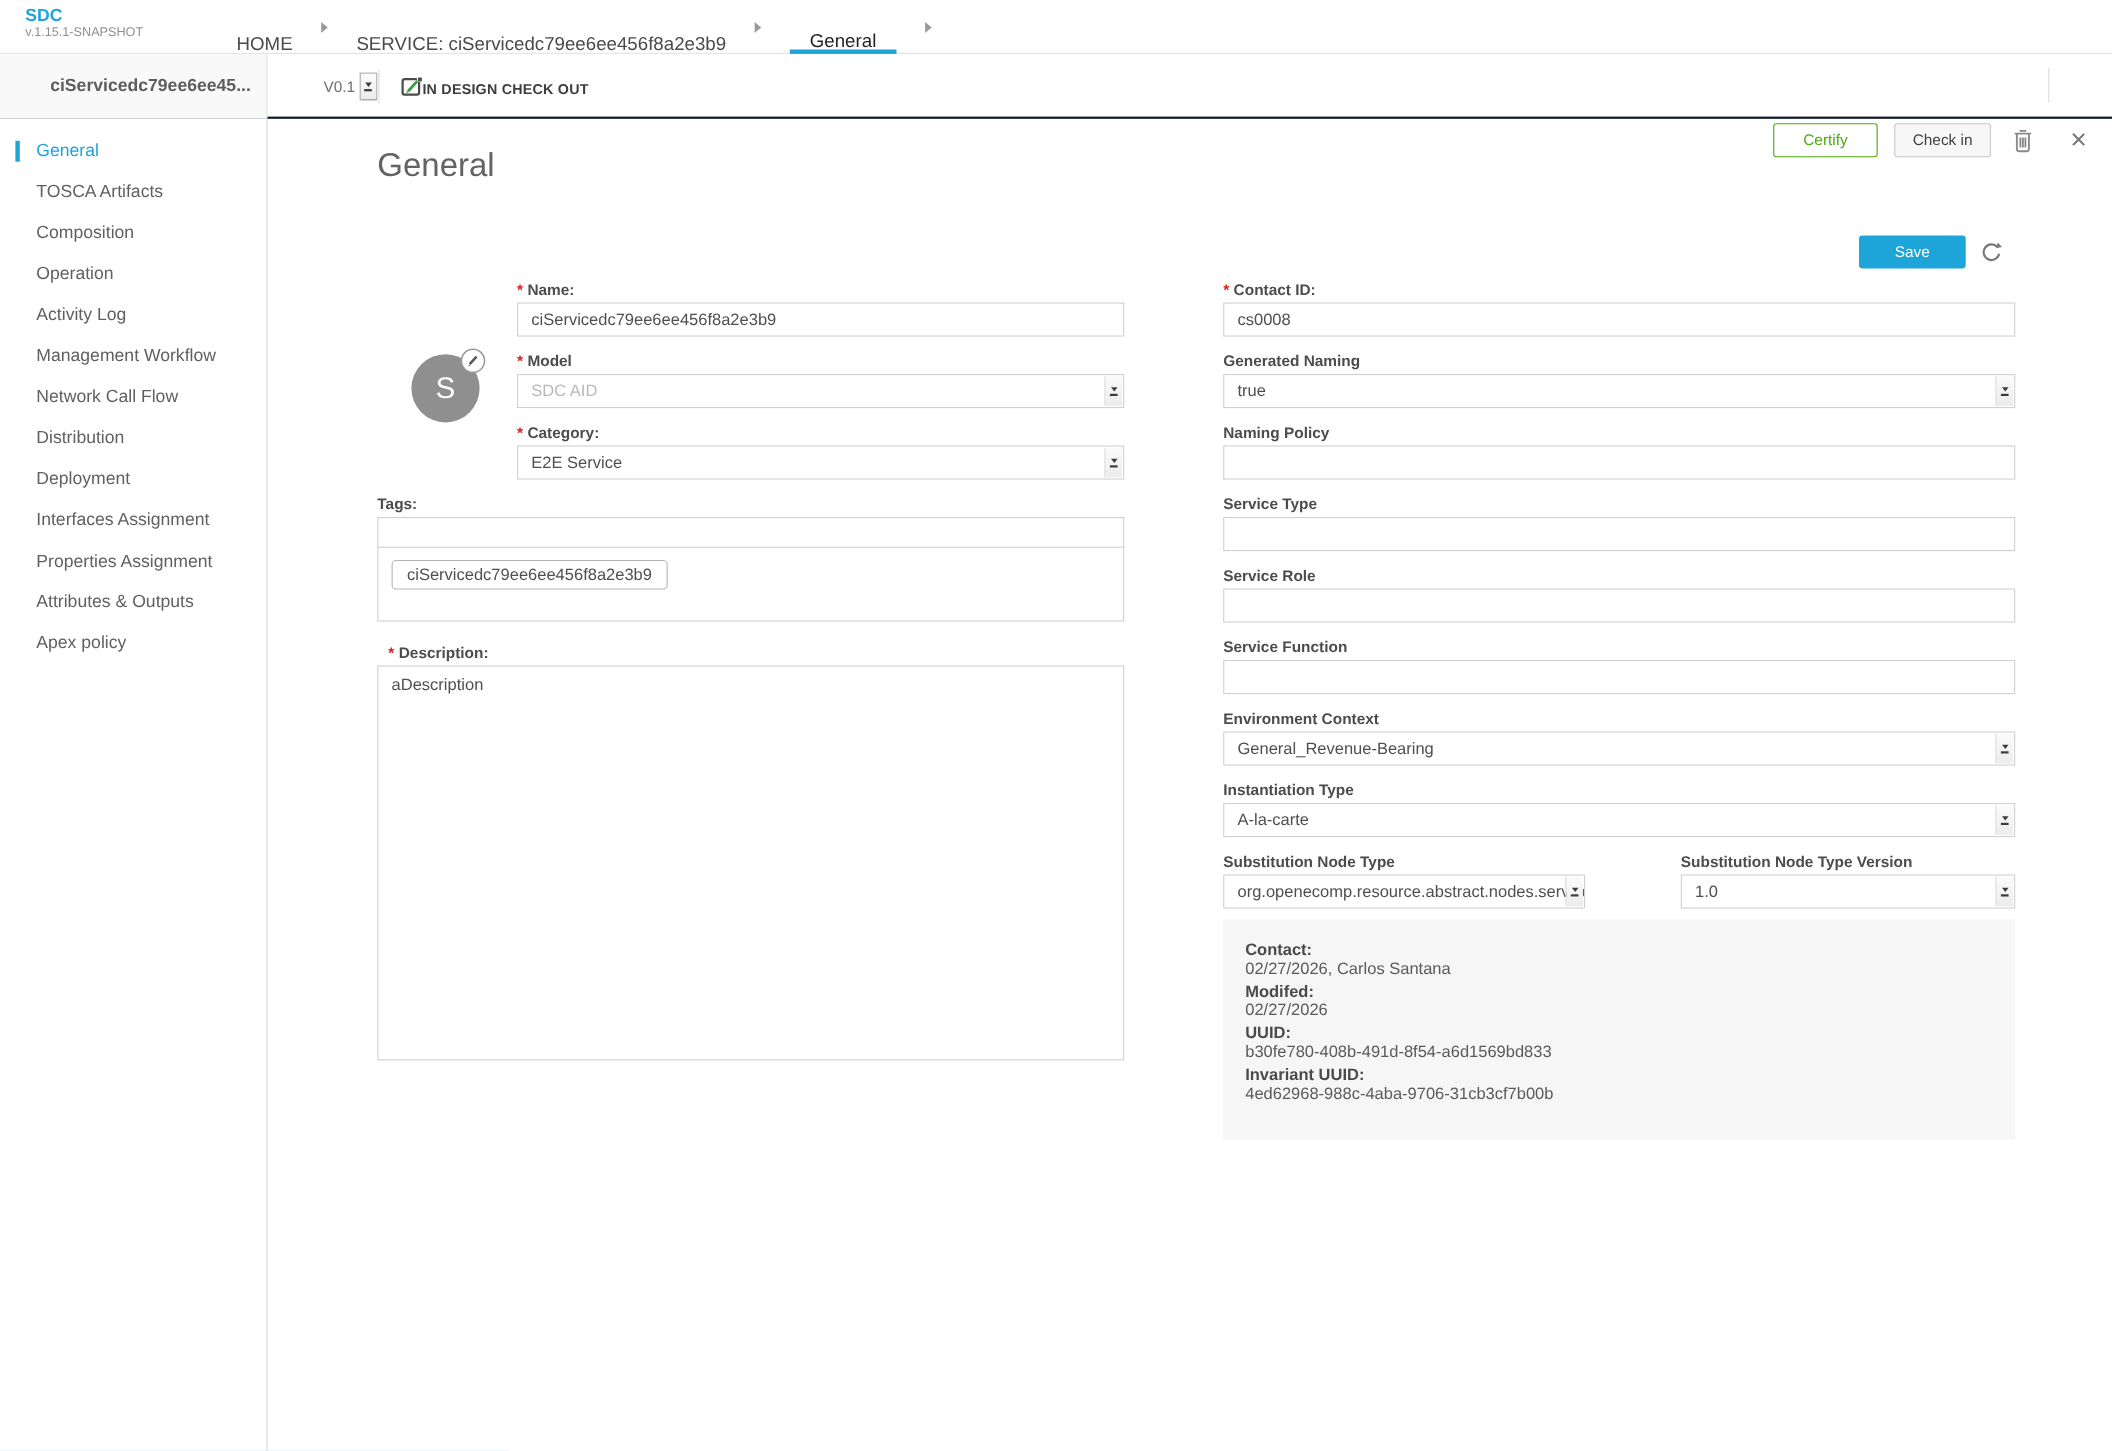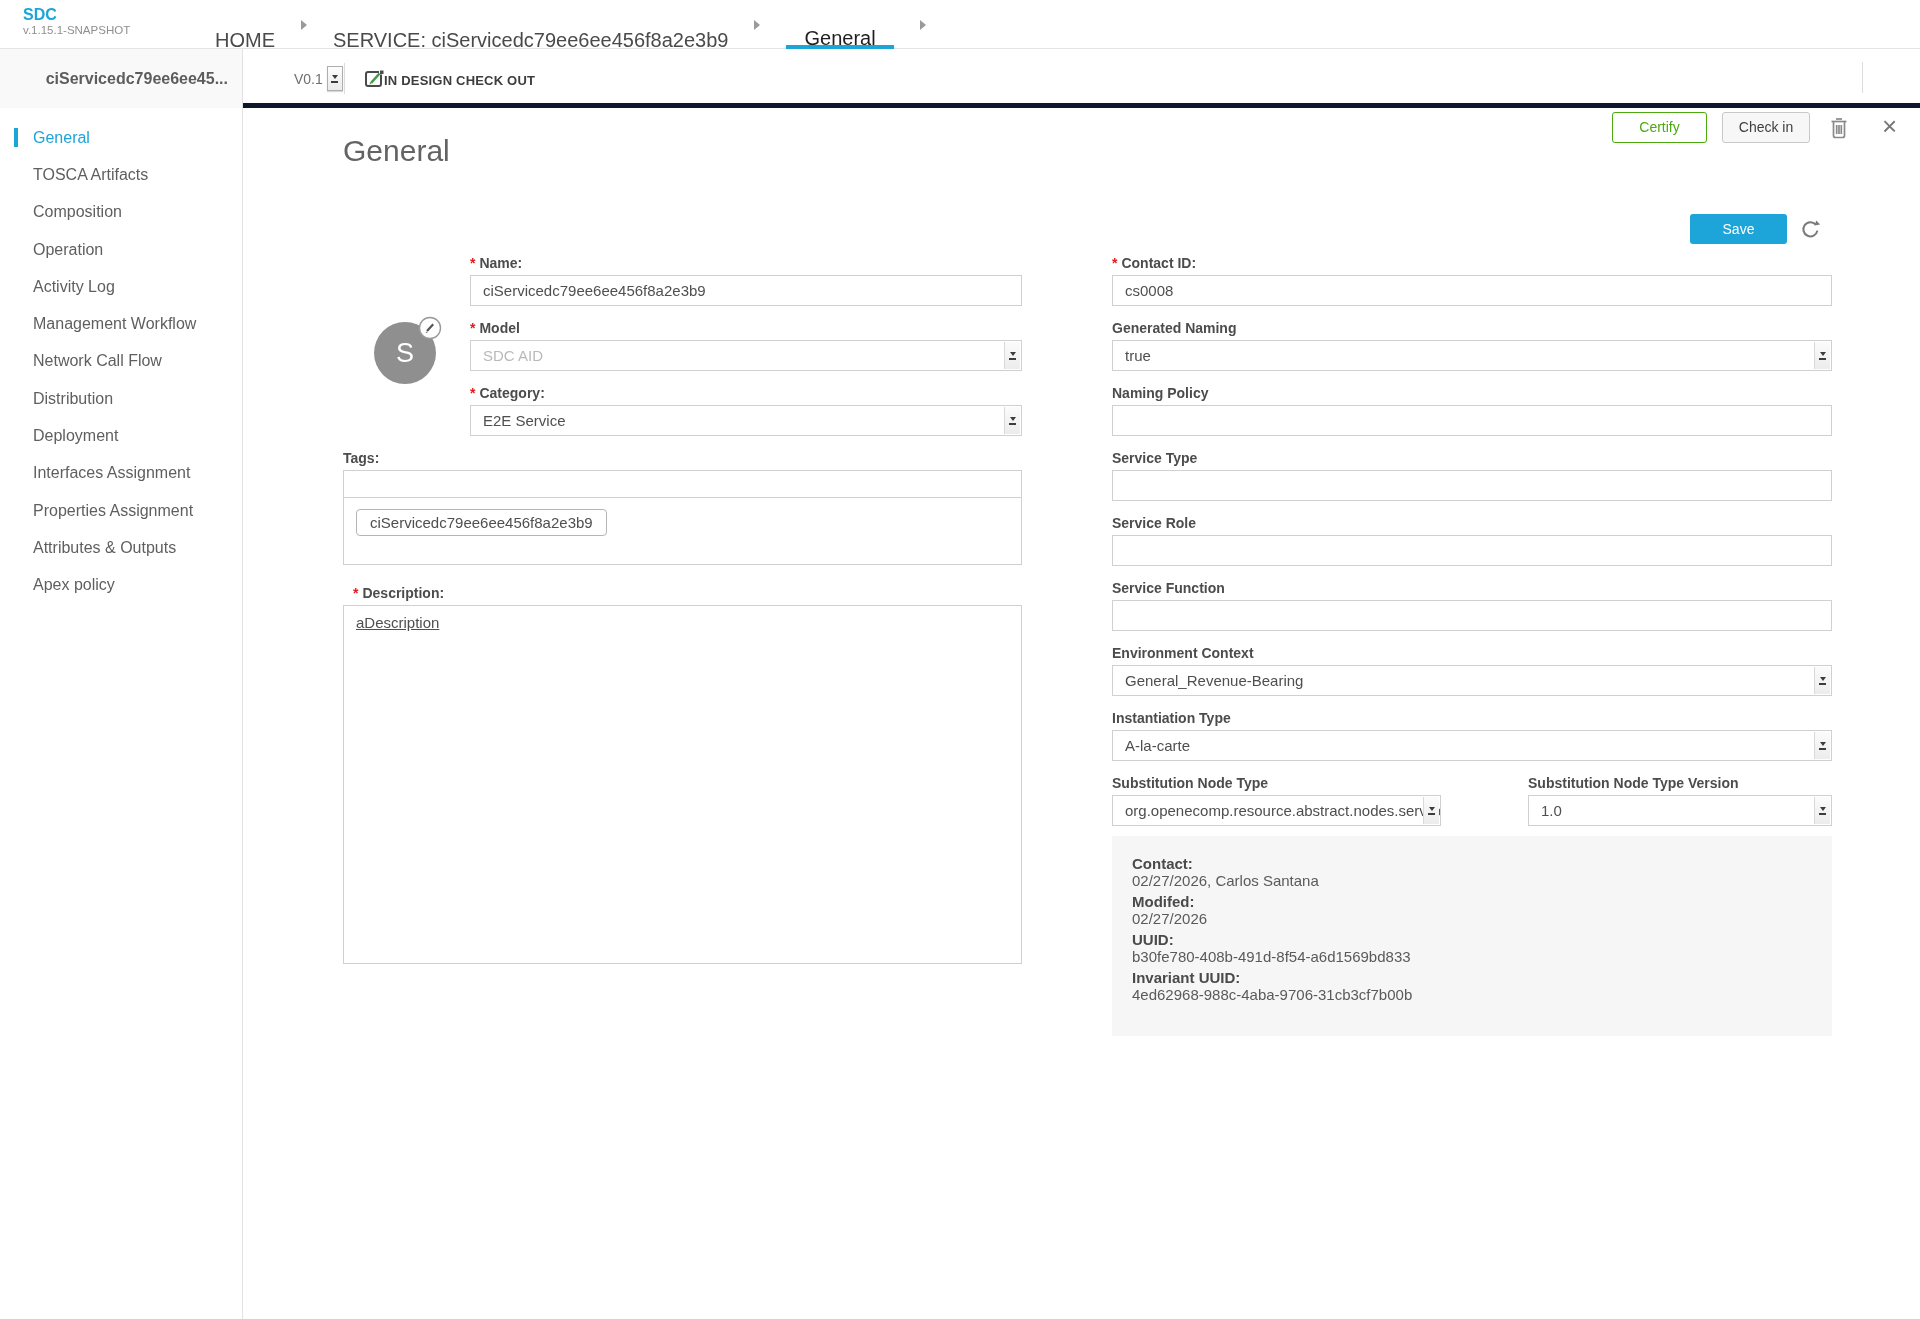--- a/index.html
+++ b/index.html
@@ -7,25 +7,25 @@
   .screen {
     position:relative; width:1920px; height:1319px; overflow:hidden;
     font-family:"Liberation Sans", sans-serif; background:#14b8a6; color:#4c4c4c;
   }
   
   .top-header { position:absolute; left:0; top:0; width:1920px; height:49px; background:#fff; border-bottom:1px solid #e4e4e4; z-index:5; }
   .logo { position:absolute; left:23px; top:6px; }
   .logo .sdc { font-size:16px; font-weight:bold; color:var(--accent); line-height:18px; }
   .logo .ver { font-size:11.5px; color:#8f8f8f; line-height:13px; }
   .crumbs { position:absolute; left:215px; top:0; height:49px; display:flex; align-items:stretch; }
-  .crumb { display:flex; align-items:center; font-size:20px; color:#4a4a4a; cursor:pointer;margin-top:31px; }
+  .crumb { display:flex; align-items:center; font-size:17px; color:#4a4a4a; cursor:pointer;margin-top:31px; }
   .crumb.active { color:#1f1f1f; padding:0 18px; border-bottom:4px solid var(--accent); }
   .crumb-sep { width:0; height:0; border-left:6px solid #9a9a9a; border-top:5px solid transparent; border-bottom:5px solid transparent; margin:0 26px; align-self:center; }
   
-  .toolbar { position:absolute; left:0; top:49px; width:1920px; height:59px; background:#fff; border-bottom:5px solid #0f172a; z-index:4; }
+  .toolbar { position:absolute; left:0; top:49px; width:1920px; height:59px; background:#fff; border-bottom:2px solid #0f172a; z-index:4; }
   .entity-header { position:absolute; left:0; top:0; width:243px; height:59px; background:#f9f9f9; border-right:1px solid #e2e2e2; display:flex; align-items:center; justify-content:flex-end; padding-right:14px; font-size:16px; font-weight:bold; color:#5d5d5d; white-space:nowrap; overflow:hidden; }
   .version-wrap { position:absolute; left:294px; top:17px; display:flex; align-items:center; }
   .version-label { font-size:14px; color:#6f6f6f; margin-right:4px; }
   .mini-sel { width:16px; height:25px; border:1px solid #aeaeae; background:linear-gradient(#fdfdfd,#ebebeb); display:flex; flex-direction:column; align-items:center; justify-content:center; cursor:pointer; box-shadow:0 1px 1px rgba(0,0,0,.15); }
   .tri { width:0; height:0; border-top:4px solid #3c3c3c; border-left:3.5px solid transparent; border-right:3.5px solid transparent; }
   .tri-bar { width:7px; height:2px; background:#3c3c3c; margin-top:2px; }
   .tb-divider { position:absolute; top:14px; width:1px; height:31px; background:#dcdcdc; }
   .checkout-icon { position:absolute; left:364px; top:19px; }
   .status-label { position:absolute; left:384px; top:24px; font-size:13px; font-weight:bold; color:#3d3d3d; letter-spacing:.2px; }
   .btn { display:inline-block; font-family:inherit; font-size:14px; border-radius:3px; cursor:pointer; text-align:center; }
@@ -54,21 +54,21 @@
   .sel.disabled { color:#b9b9b9; cursor:default; }
   .sel-arrow { position:absolute; right:1px; top:1px; bottom:1px; width:16px; background:linear-gradient(#fbfbfb,#ececec); border-left:1px solid #d9d9d9; display:flex; flex-direction:column; align-items:center; justify-content:center; }
   .indent { margin-left:127px; }
   .avatar { position:absolute; left:31px; top:67px; width:62px; height:62px; border-radius:50%; background:#8f8f8f; display:flex; align-items:center; justify-content:center; }
   .avatar-letter { color:#fff; font-size:27px; font-weight:300; }
   .avatar-badge { position:absolute; right:-6px; top:-6px; cursor:pointer; }
   .tags-box { width:100%; height:68px; border:1px solid #d0d0d0; margin-top:-1px; padding:11px 12px; }
   .chip { display:inline-block; border:1px solid #b5b5b5; border-radius:4px; padding:4px 13px; font-size:15px; color:#4f4f4f; background:#fff; }
   .desc-field { margin-top:20px; }
   .desc-field .lbl { padding-left:10px; }
-  .desc-area { width:100%; height:359px; border:1px solid #d0d0d0; resize:none; font-family:inherit; font-size:15px; color:#4f4f4f; padding:8px 12px; outline:none;text-decoration:underline; }
+  .desc-area { width:100%; height:359px; border:1px solid #d0d0d0; resize:none; font-family:inherit; font-size:15px; color:#4f4f4f; padding:8px 12px; outline:none; }
   .tags-input { height:28px; }
   .sub-row { display:flex; margin-bottom:0;gap:44px; }
   .sub-col1 { width:329px; margin-right:43px; }
   .sub-col2 { width:345px; }
   .meta-panel { margin-top:10px; width:720px; height:200px; background:#f6f6f6; padding:15px 20px; }
   .meta-panel p { font-size:15px; line-height:17px; }
   .meta-lbl { font-weight:bold; color:#4a4a4a; margin-top:4px; }
   .meta-val { color:#5a5a5a; margin-bottom:4px; }
   svg { display:block; }
 </style>

